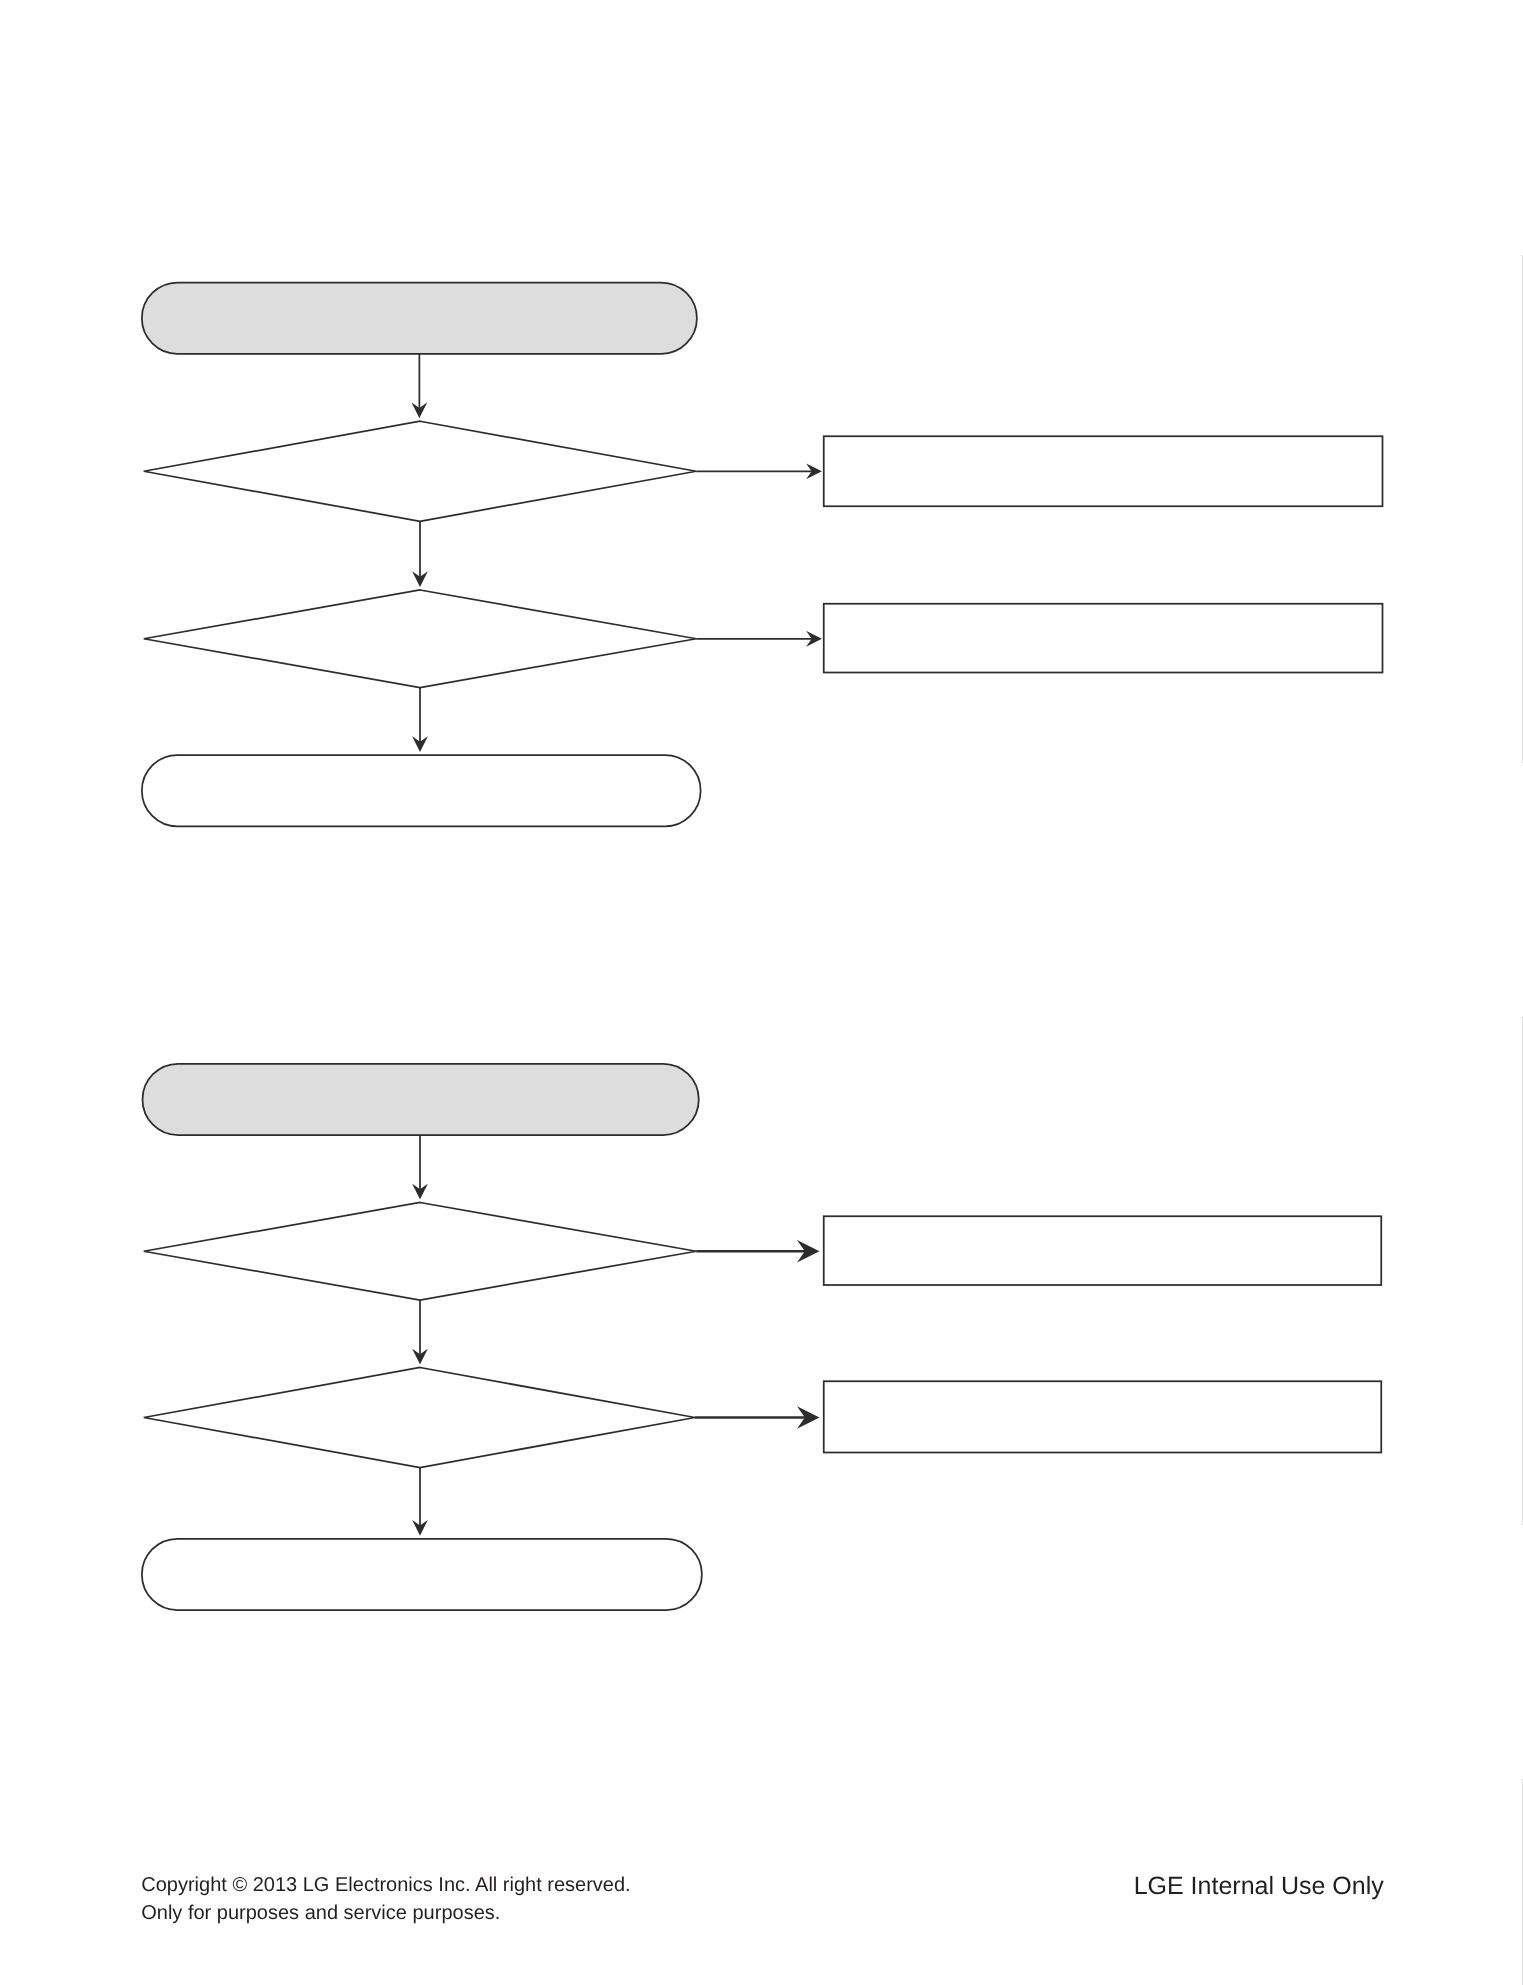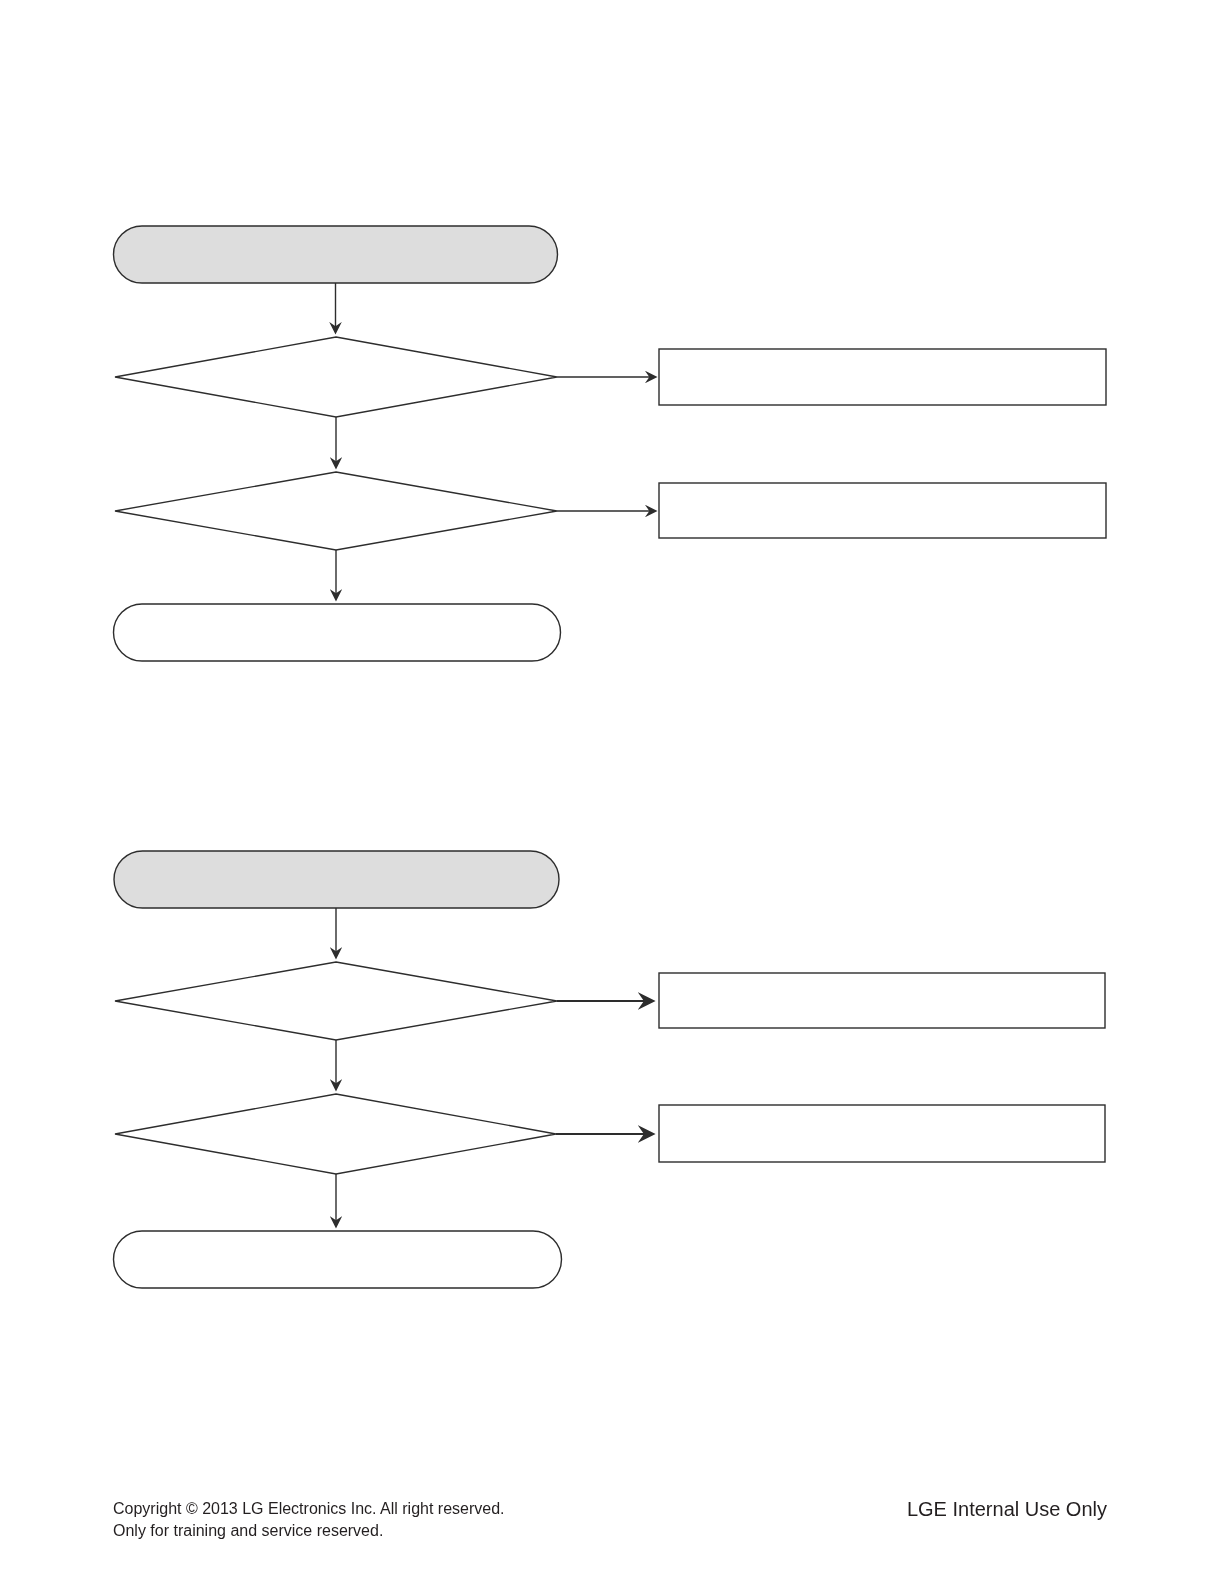--- a/index.html
+++ b/index.html
@@ -98,17 +98,17 @@
       <polygon class="shape fill-white" points="336,1094 556,1134 336,1174 115,1134"></polygon>
       <line class="flowline bold" x1="556" y1="1134" x2="652" y2="1134" marker-end="url(#arrow)"></line>
       <rect class="shape fill-white" x="659" y="1105" width="446" height="57"></rect>
       <line class="flowline" x1="336" y1="1174" x2="336" y2="1226" marker-end="url(#arrow)"></line>
       <rect class="shape fill-white" x="113.5" y="1231" width="448" height="57" rx="28.5"></rect>
     </g>
   </svg>
 
   <div class="footer-left">
     <div>Copyright © 2013 LG Electronics Inc. All right reserved.</div>
-    <div>Only for training and service reserved.</div>
+    <div>Only for purposes and service purposes.</div>
   </div>
   <div class="footer-right">LGE Internal Use Only</div>
 
 </div>
 
 </body></html>

